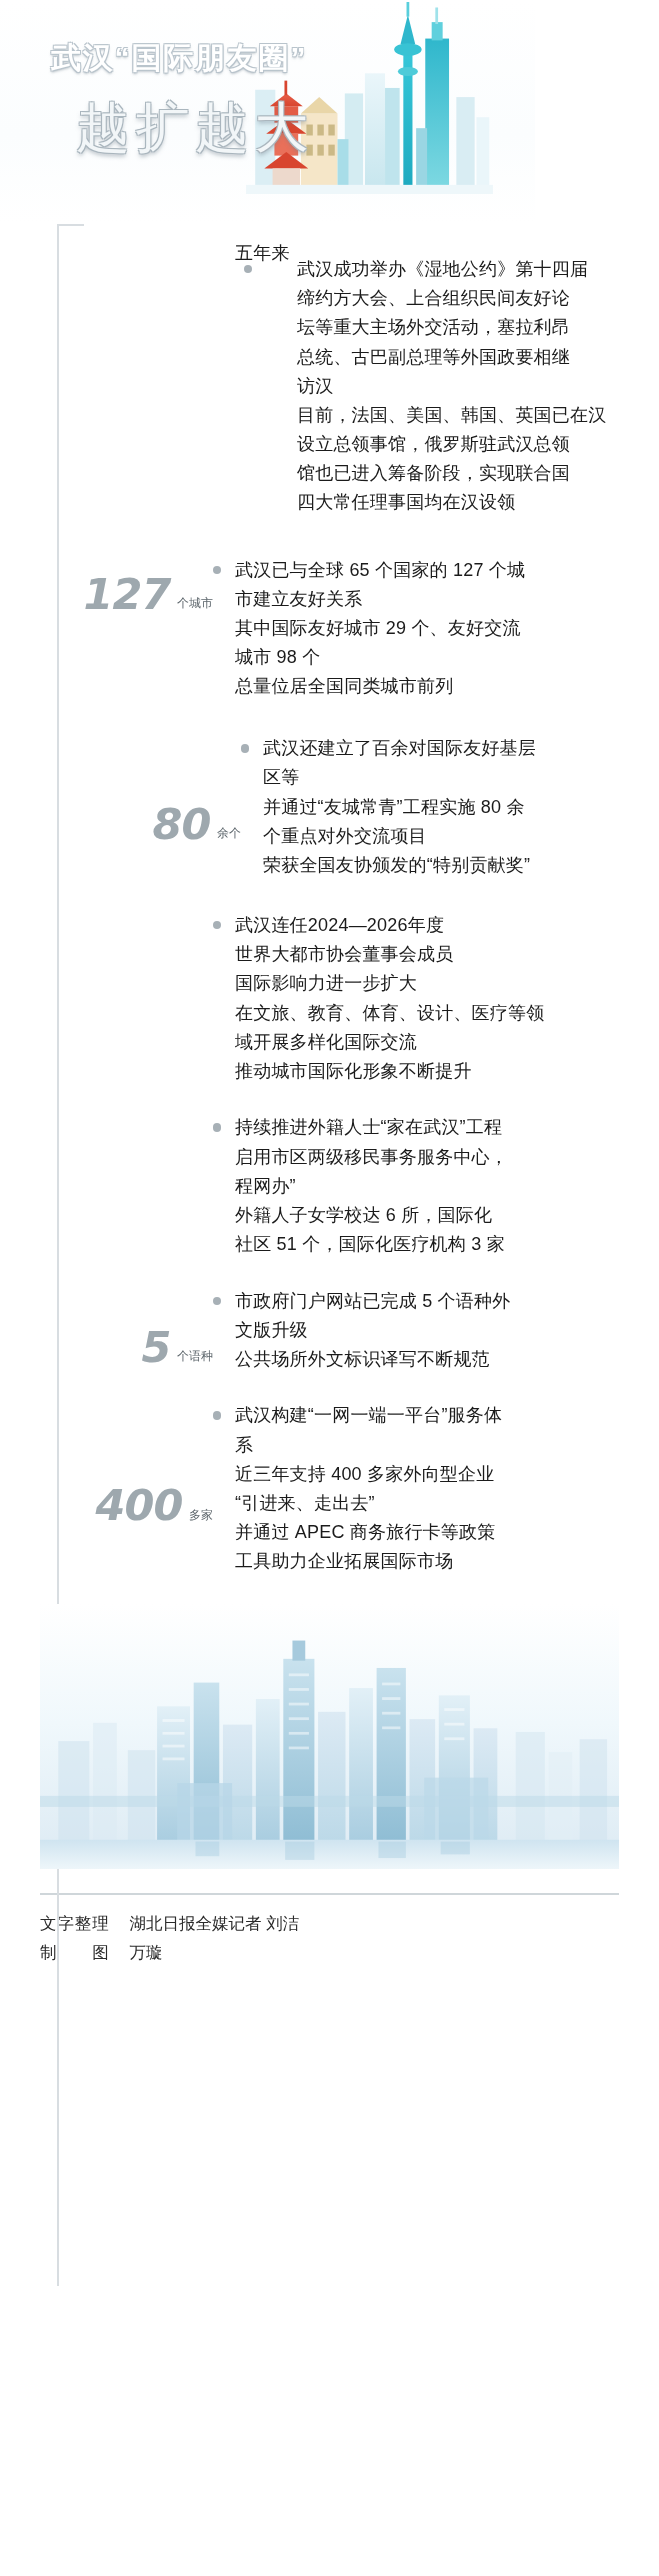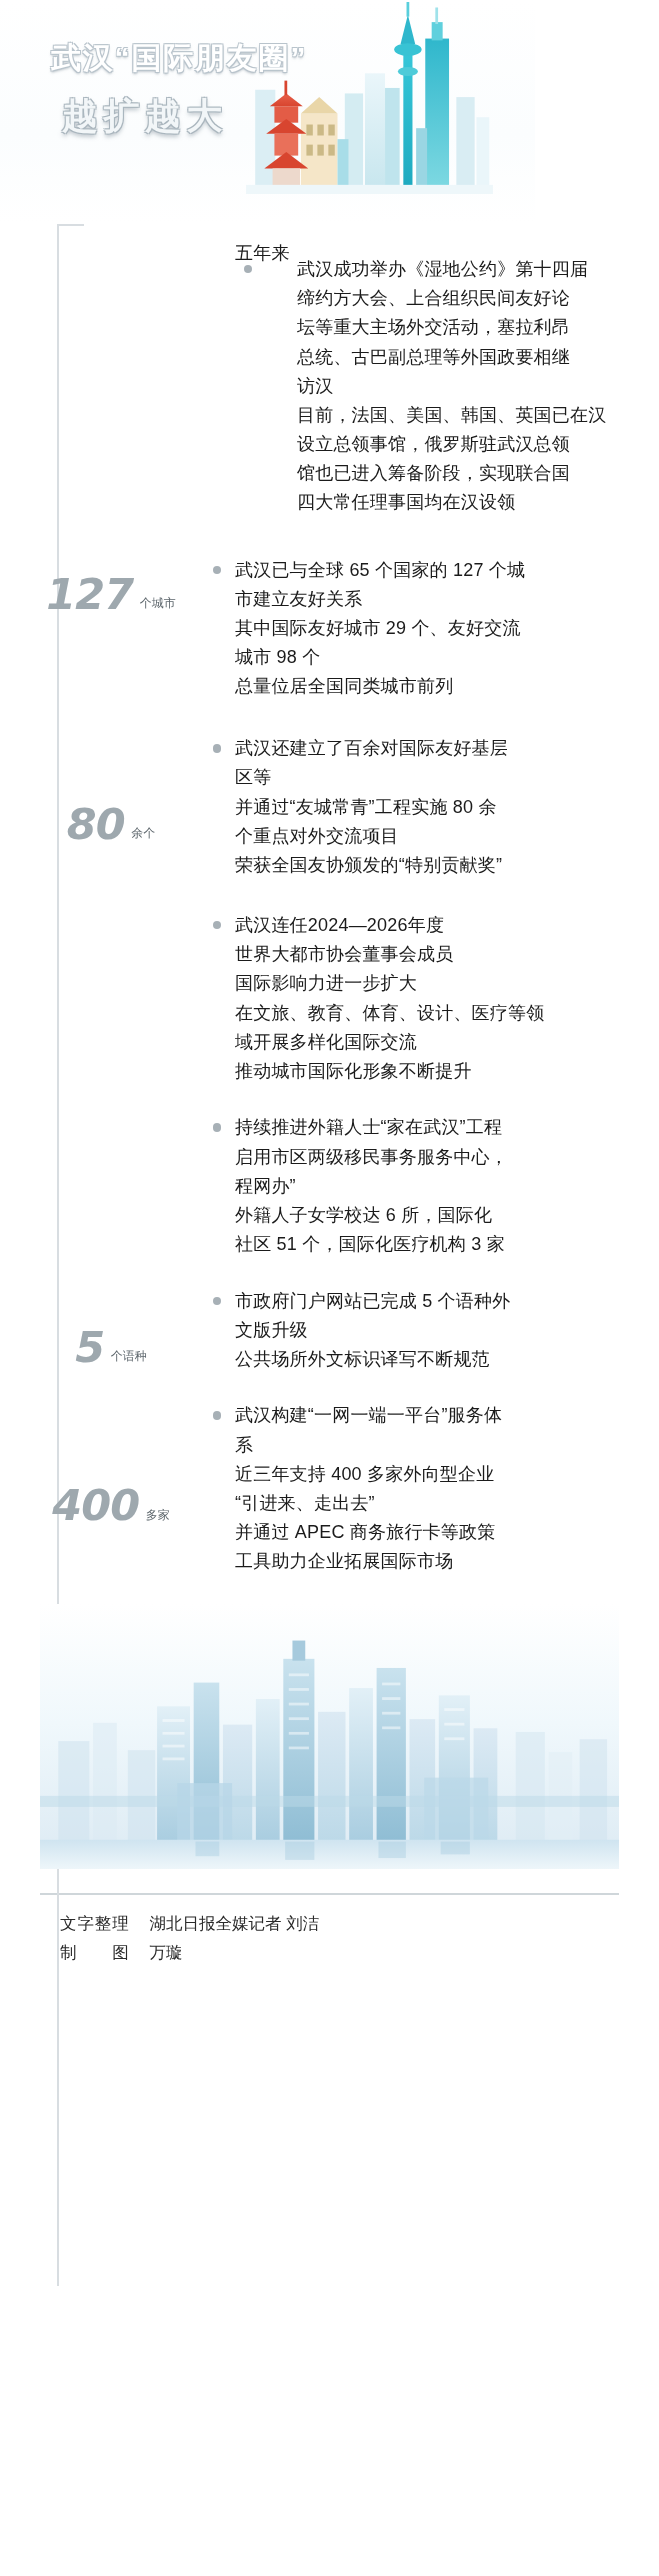--- a/index.html
+++ b/index.html
@@ -41,23 +41,23 @@
     font-weight: bold;
     letter-spacing: 1.8px;
     color: #ffffff;
     text-shadow:
       0.9px 0.9px 0 #b9c4cc, -0.9px 0.9px 0 #b9c4cc, 0.9px -0.9px 0 #b9c4cc, -0.9px -0.9px 0 #b9c4cc,
       0 1.8px 2.7px rgba(120,135,145,0.55);
     white-space: nowrap;
   }
   .title-line2 {
     margin-top: 12.8px;
-    margin-left: 11px;
-    font-size: 36px;
-    font-weight: bold;
+    margin-left: 25px;
+    font-size: 54px;
+    font-weight: normal;
     letter-spacing: 5.5px;
     color: #f2f6f8;
     text-shadow:
       0.9px 0.9px 0 #aab6be, -0.9px 0.9px 0 #aab6be, 0.9px -0.9px 0 #aab6be, -0.9px -0.9px 0 #aab6be,
       0 2.7px 4.6px rgba(110,125,138,0.5);
     white-space: nowrap;
   }
   .header-art {
     position: absolute;
     right: 42px;
@@ -101,21 +101,21 @@
     padding: 0 27.4px 0 0;
     margin-bottom: 27.4px;
   }
   .gutter {
     position: relative;
     width: 213px;
     min-height: 9.1px;
     flex: 0 0 213px;
     display: flex;
     align-items: flex-end;
-    justify-content: center;
+    justify-content: flex-end;
     padding-left: 9px;
   }
   .bignum {
     display: flex;
     align-items: baseline;
     transform: translateY(16.5px);
   }
   .bignum .num {
     font-family: "DejaVu Sans", sans-serif;
     font-size: 43px;
@@ -173,21 +173,21 @@
     height: 1.8px;
     background: #cfd6da;
   }
   .footer {
     margin: 14.6px 40px 0 40px;
     font-size: 16.5px;
     line-height: 1.75;
     color: #2a2a2a;
   }
   .footer .frow { display: flex; }
-  .footer .flabel { letter-spacing: 0.9px; margin-left: 20px; }
+  .footer .flabel { letter-spacing: 0.9px; }
   .footer .fsp { display: inline-block; width: 20px; }
 </style>
 </head>
 <body>
 
 <div class="page">
 
   <div class="header">
 
     <div class="header-art">
@@ -307,21 +307,21 @@
         <div class="lines">
           <div class="line">武汉已与全球 65 个国家的 127 个城</div>
           <div class="line">市建立友好关系</div>
           <div class="line">其中国际友好城市 29 个、友好交流</div>
           <div class="line">城市 98 个</div>
           <div class="line">总量位居全国同类城市前列</div>
         </div>
       </div>
 
       <div class="block" style="margin-top:33px;">
-        <div class="gutter" style="align-self:center;">
+        <div class="gutter" style="align-self:center;margin-left:28px;">
           <div class="bignum">
             <span class="num">80</span>
             <span class="unit">余个</span>
           </div>
         </div>
         <div class="bullet-col">
           <span class="dot"></span>
         </div>
         <div class="lines">
           <div class="line">武汉还建立了百余对国际友好基层</div>

